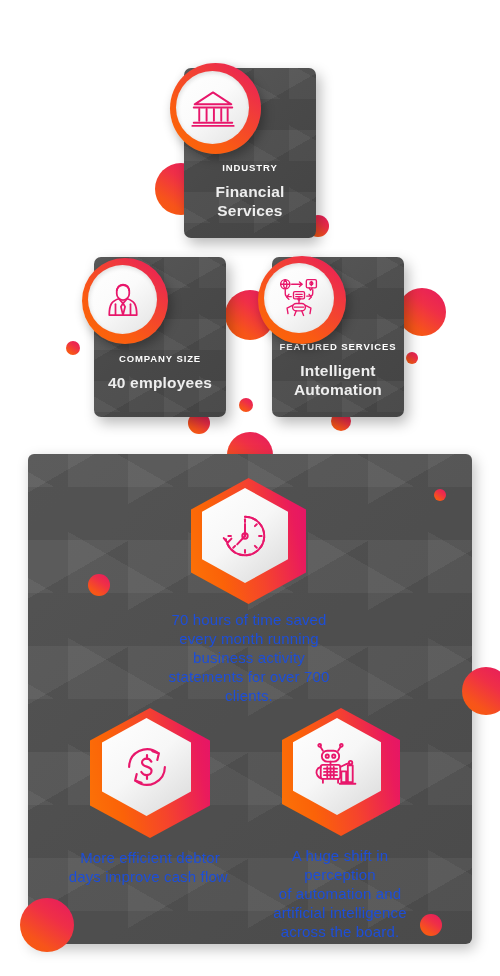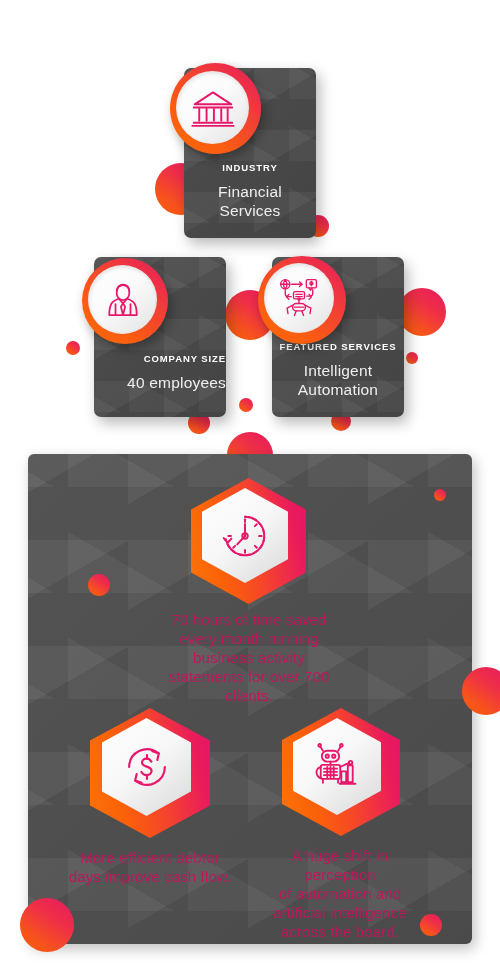--- a/index.html
+++ b/index.html
@@ -36,22 +36,22 @@
     background-position:0 0,35px 31px;
     opacity:.9;
   }
   .card-text{position:absolute;left:0;right:0;text-align:center;}
   .card-label{
     color:#ffffff;font-size:9.5px;font-weight:bold;
     letter-spacing:.9px;text-transform:uppercase;
     margin:0 0 9px 0;
   }
   .card-value{
-    color:#eeeeee;font-size:15.5px;font-weight:400;line-height:19px;
-    letter-spacing:.2px;margin:0;
+    color:#eeeeee;font-size:15.5px;font-weight:700;line-height:19px;
+    letter-spacing:.2px;margin:6px;
   }
 
   
   .badge{position:absolute;border-radius:50%;}
   .badge .ring{
     position:absolute;left:0;top:0;width:100%;height:100%;border-radius:50%;
     background:linear-gradient(40deg,#fb6a06 0%,#fa5b12 32%,#f03a3c 68%,#e8195e 100%);
     box-shadow:3px 5px 11px rgba(0,0,0,.3);
   }
   .badge .disc{
@@ -90,21 +90,21 @@
   .hexbadge .inner{
     position:absolute;
     clip-path:polygon(50% 0%,100% 25%,100% 75%,50% 100%,0% 75%,0% 25%);
     background:linear-gradient(140deg,#ffffff 0%,#f7f7f7 48%,#d9d9d9 100%);
     display:flex;align-items:center;justify-content:center;
   }
   .hexbadge .inner svg{display:block;}
 
   .fact{position:absolute;text-align:center;}
   .fact-text{
-    color:#be185d;font-size:15px;font-weight:300;line-height:19px;
+    color:#1d4ed8;font-size:15px;font-weight:300;line-height:19px;
     letter-spacing:.15px;margin:0;white-space:pre-line;
   }
 </style>
 </head>
 <body>
 
 <div class="stage">
 
   <div class="dot" style="left:155px;top:163px;width:52px;height:52px;"></div>
   <div class="dot" style="left:307px;top:215px;width:22px;height:22px;"></div>
@@ -139,21 +139,21 @@
           <line x1="40" y1="25" x2="40" y2="38"></line>
           <line x1="3" y1="40" x2="45" y2="40"></line>
           <line x1="1.5" y1="43.5" x2="46.5" y2="43.5"></line>
         </svg>
       </span>
     </div>
   </div>
 
   <div class="card" style="left:94px;top:257px;width:132px;height:160px;">
     <div class="hexbg"></div>
-    <div class="card-text" style="top:96px;text-align:right;">
+    <div class="card-text" style="top:96px;">
       <p class="card-label">COMPANY SIZE</p>
       <p class="card-value" style="white-space:pre-line;">40 employees</p>
     </div>
   </div>
   <div class="badge" style="left:82px;top:258px;width:86px;height:86px;">
     <div class="ring"></div>
     <div class="disc" style="left:6px;top:7px;width:69px;height:69px;">
       <span>
         <svg width="40" height="40" viewBox="0 0 48 48" fill="none" stroke="#e8176b" stroke-width="2.1" stroke-linecap="round" stroke-linejoin="round">
           <path d="M16.5 13.5 a7.5 7.5 0 0 1 15 0 v3 a7.5 7.5 0 0 1 -15 0 z"></path>

